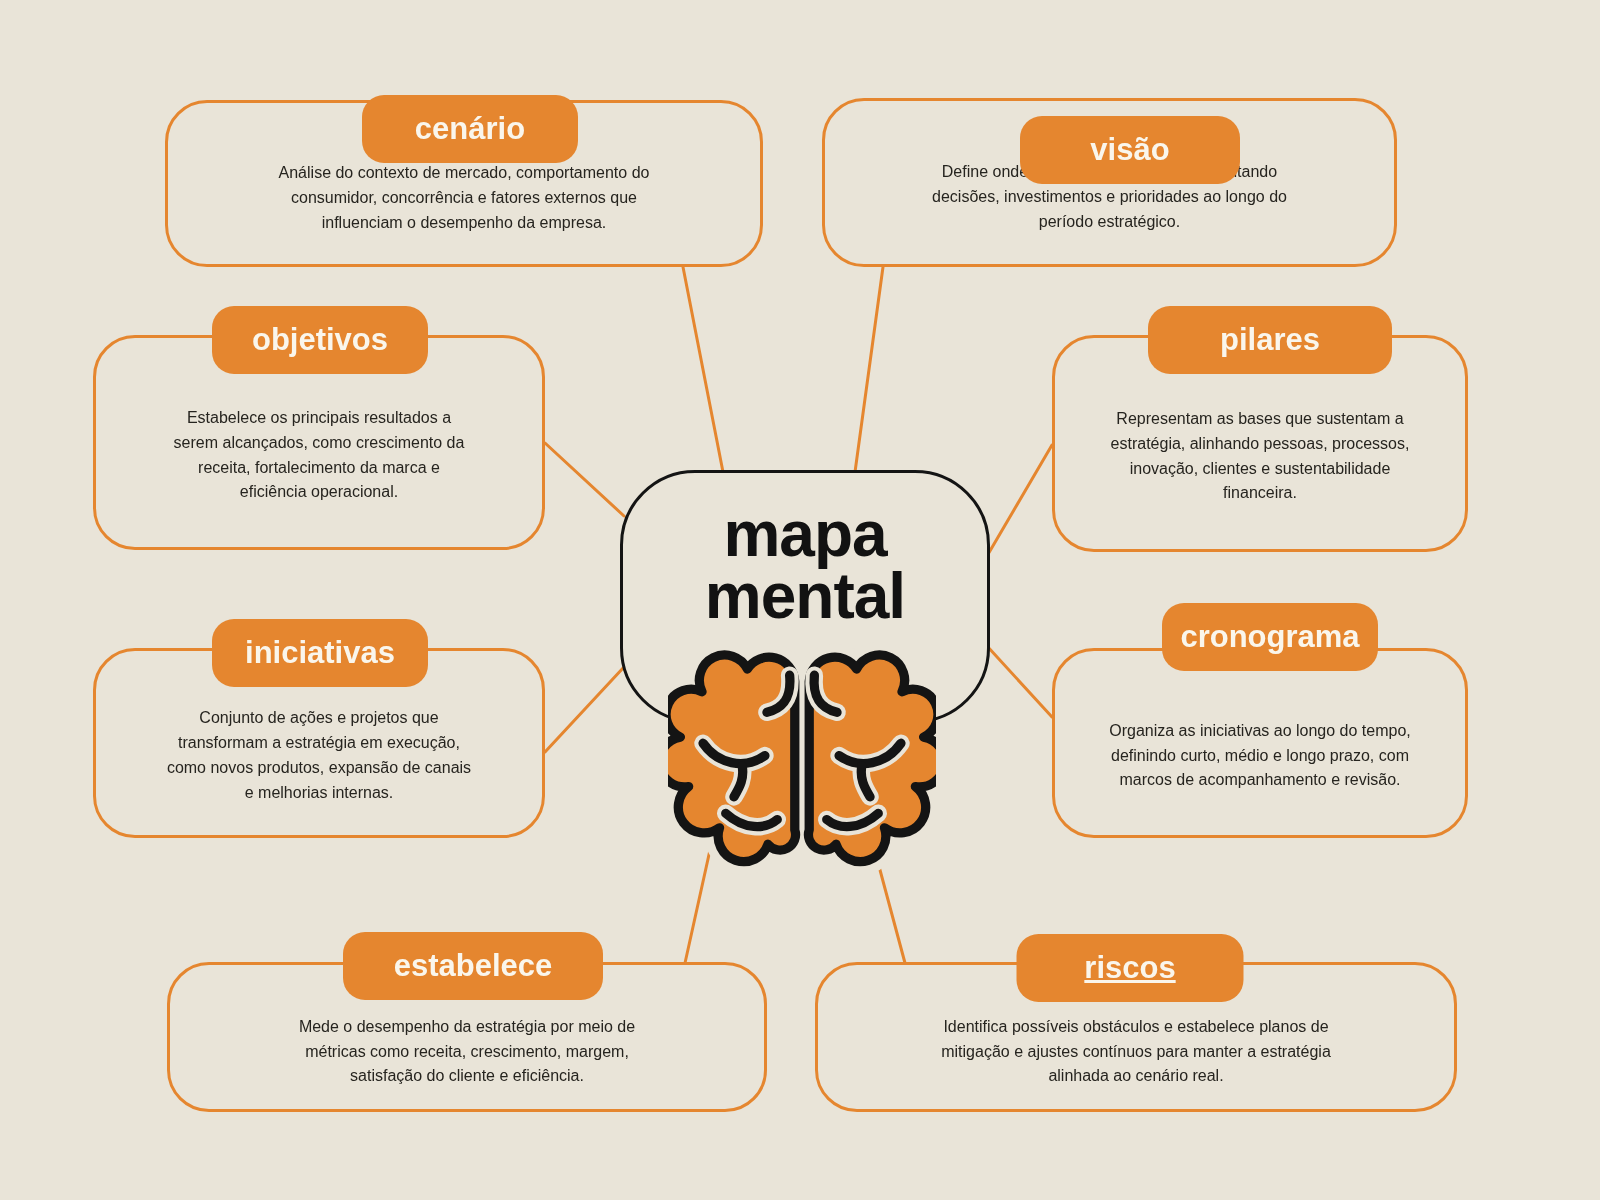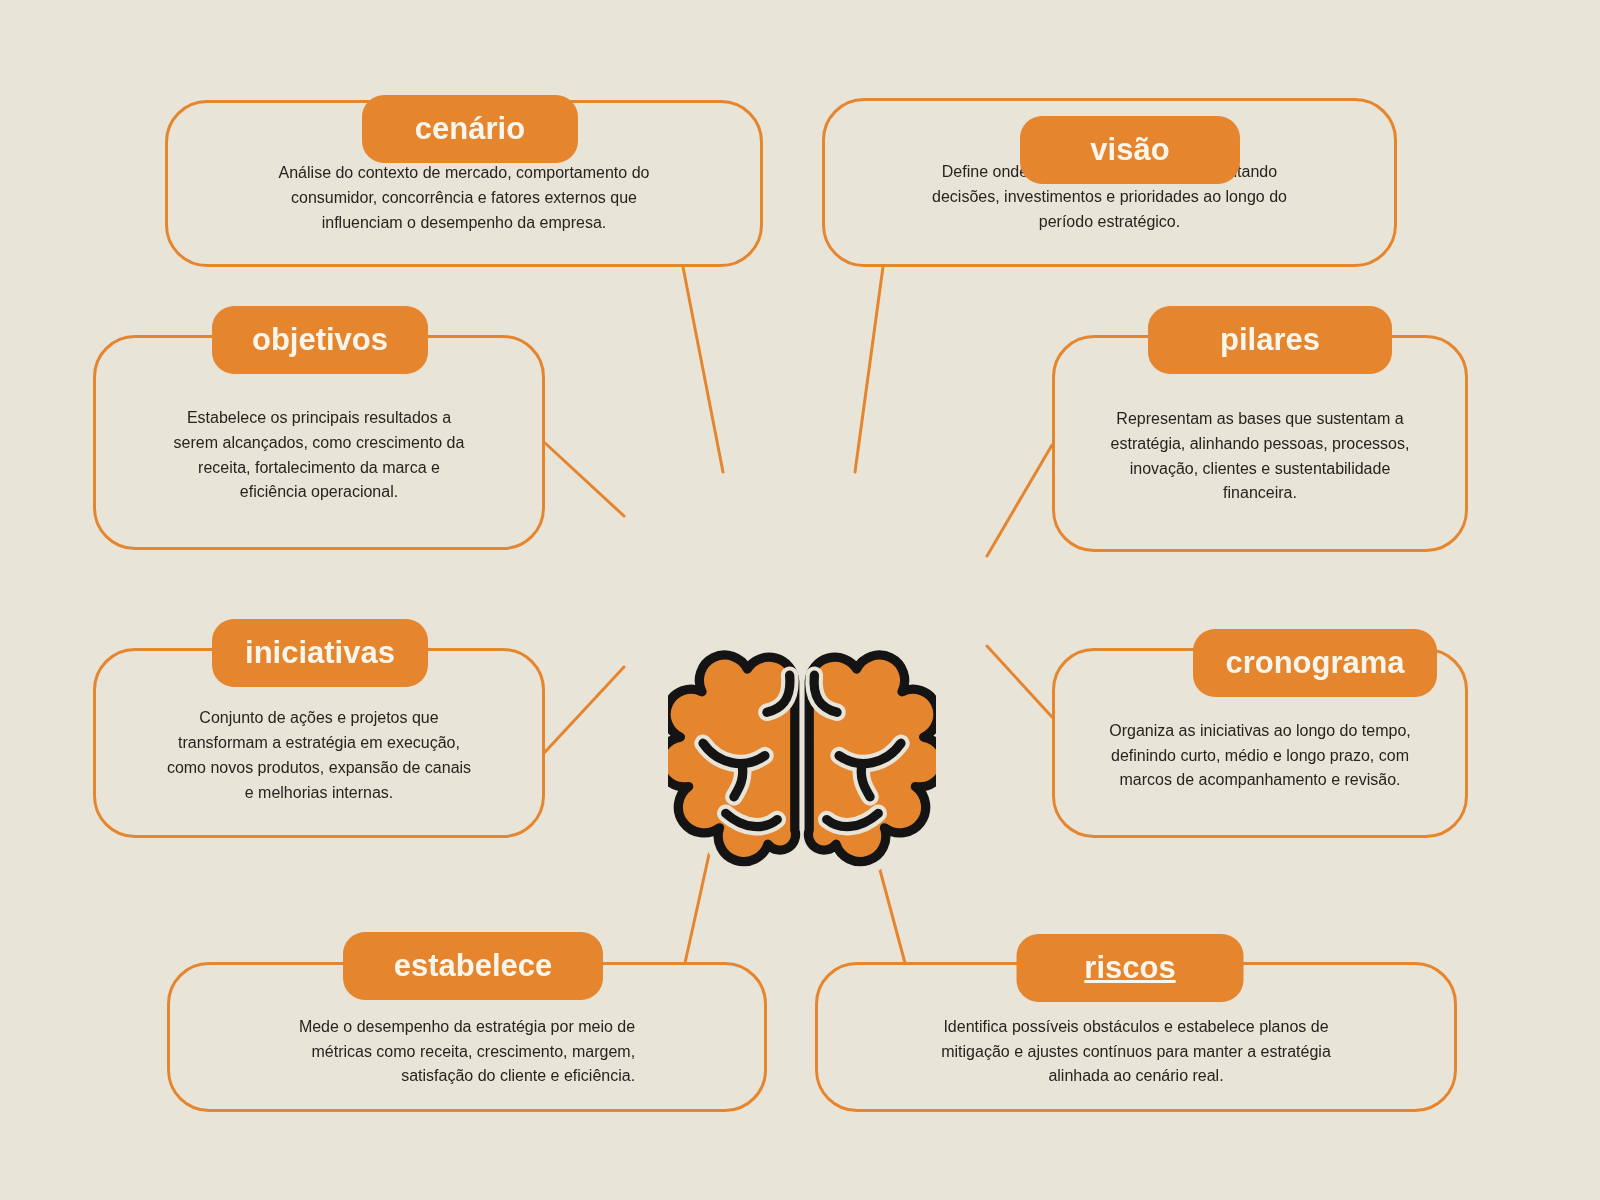--- a/index.html
+++ b/index.html
@@ -41,22 +41,22 @@
   .p-cenario{left:470px;top:70px;width:216px;margin-top:25px;}
   .b-visao{left:822px;top:98px;width:575px;height:169px;}
   .p-visao{left:1130px;top:70px;width:220px;margin-top:46px;}
   .b-objetivos{left:93px;top:335px;width:452px;height:215px;}
   .p-objetivos{left:320px;top:306px;width:216px;}
   .b-pilares{left:1052px;top:335px;width:416px;height:217px;}
   .p-pilares{left:1270px;top:306px;width:244px;}
   .b-iniciativas{left:93px;top:648px;width:452px;height:190px;}
   .p-iniciativas{left:320px;top:619px;width:216px;}
   .b-cronograma{left:1052px;top:648px;width:416px;height:190px;}
-  .p-cronograma{left:1270px;top:629px;width:244px;margin-left:45px;}
-  .b-indicadores{left:167px;top:962px;width:600px;height:150px;text-align:right;}
+  .p-cronograma{left:1270px;top:603px;width:216px;}
+  .b-indicadores{left:167px;top:962px;width:600px;height:150px;}
   .p-indicadores{left:473px;top:932px;width:260px;}
   .b-riscos{left:815px;top:962px;width:642px;height:150px;}
   .p-riscos{left:1130px;top:934px;width:227px;text-decoration:underline;}
   .b-indicadores .desc,.b-riscos .desc,.b-cenario .desc,.b-visao .desc{padding-top:30px;}
 
   .center-node{
     position:absolute;left:620px;top:470px;width:370px;height:253px;
     box-sizing:border-box;border:3.5px solid var(--black);border-radius:75px;
     background:var(--bg);z-index:4;
     display:flex;flex-direction:column;align-items:center;
@@ -170,20 +170,26 @@
     <div class="box b-riscos">
       <p class="desc">Identifica possíveis obstáculos e estabelece planos de
 mitigação e ajustes contínuos para manter a estratégia
 alinhada ao cenário real.</p>
     </div>
     <div class="pill p-riscos">
       <span>riscos</span>
     </div>
   </div>
 
+  <div class="center-node">
+    <div class="center-title">
+      <div>mapa</div>
+      <div>mental</div>
+    </div>
+  </div>
 
   <svg class="brain" width="268" height="252" viewBox="0 0 260 240">
 
     <g stroke="#e9e4d8" stroke-width="26" fill="#e9e4d8" stroke-linejoin="round">
       <path d="M123 36 A25 25 0 0 0 77 24 A24 24 0 0 0 33 46 A23 23 0 0 0 12 90 A23 23 0 0 0 20 138 A25 25 0 0 0 50 178 A24 24 0 0 0 97 194 A15 15 0 0 0 123 180 L123 36 Z"></path>
       <path d="M137 36 A25 25 0 0 1 183 24 A24 24 0 0 1 227 46 A23 23 0 0 1 248 90 A23 23 0 0 1 240 138 A25 25 0 0 1 210 178 A24 24 0 0 1 163 194 A15 15 0 0 1 137 180 L137 36 Z"></path>
     </g>
 
     <g stroke="#141414" stroke-width="9" fill="#e5862f" stroke-linejoin="round">
       <path d="M123 36 A25 25 0 0 0 77 24 A24 24 0 0 0 33 46 A23 23 0 0 0 12 90 A23 23 0 0 0 20 138 A25 25 0 0 0 50 178 A24 24 0 0 0 97 194 A15 15 0 0 0 123 180 L123 36 Z"></path>

